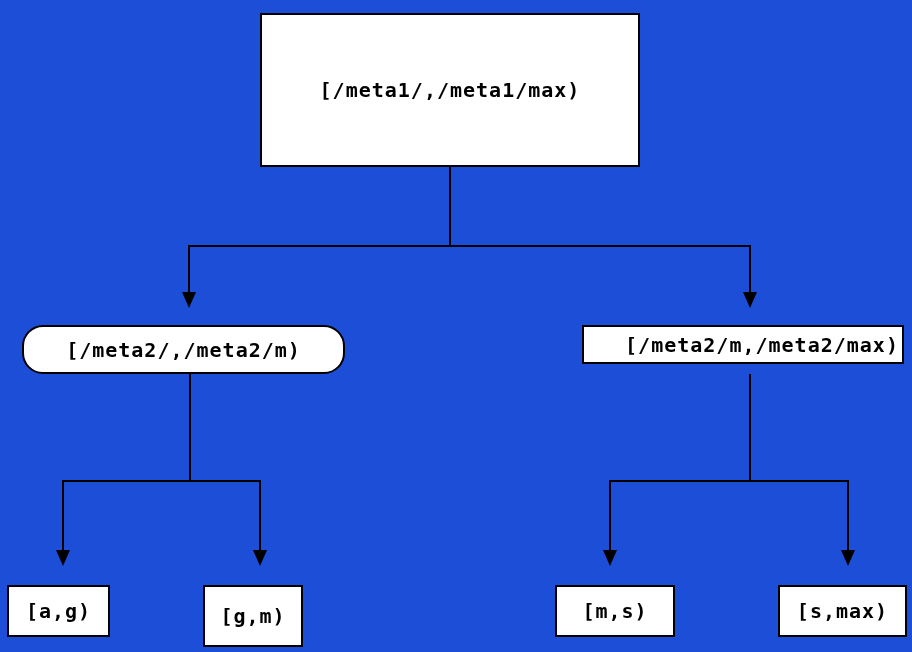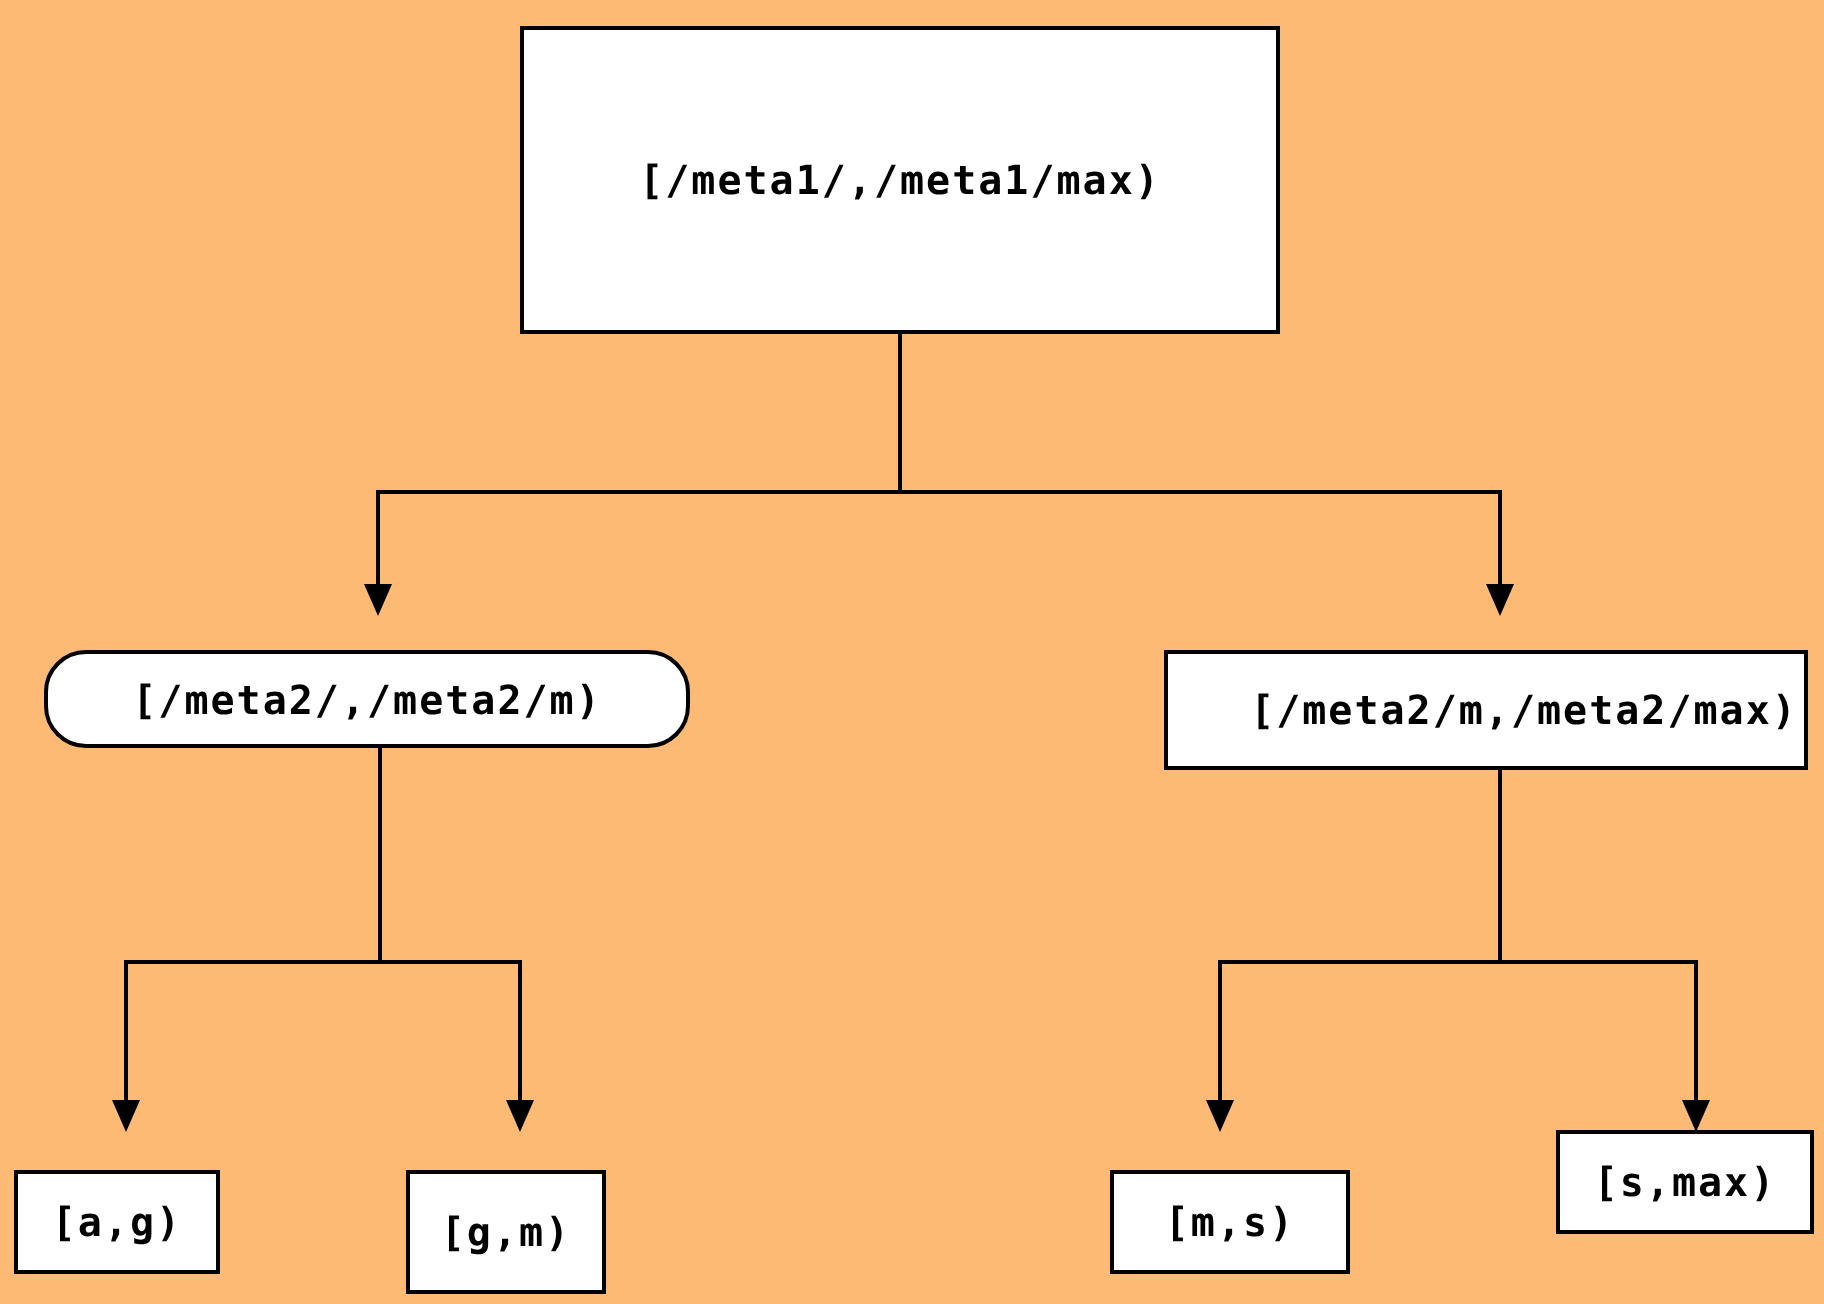--- a/index.html
+++ b/index.html
@@ -4,21 +4,21 @@
 <style>
   html, body {
     margin: 0;
     padding: 0;
     background: #ffffff;
   }
   .canvas {
     position: relative;
     width: 912px;
     height: 652px;
-    background: #fdba74;
+    background: #1d4ed8;
     font-family: "DejaVu Sans Mono", "Liberation Mono", monospace;
     overflow: hidden;
   }
   .edges {
     position: absolute;
     left: 0;
     top: 0;
     width: 912px;
     height: 652px;
   }
@@ -31,25 +31,25 @@
     align-items: center;
     justify-content: center;
     font-size: 20px;
     font-weight: bold;
     letter-spacing: 1px;
     color: #000000;
     white-space: nowrap;
   }
   .node-root   { left: 260px; top: 13px;  width: 380px; height: 154px; }
   .node-left   { left: 22px;  top: 325px; width: 323px; height: 49px; border-radius: 21px;  }
-  .node-right  { left: 582px; top: 325px; width: 322px; height: 60px; padding-left: 38px;  }
+  .node-right  { left: 582px; top: 325px; width: 322px; height: 39px; padding-left: 38px;  }
   .node-ag     { left: 7px;   top: 585px; width: 103px; height: 52px;  }
   .node-gm     { left: 203px; top: 585px; width: 100px; height: 62px;  }
   .node-ms     { left: 555px; top: 585px; width: 120px;  height: 52px;  }
-  .node-smax   { left: 778px; top: 565px; width: 129px; height: 52px;  }
+  .node-smax   { left: 778px; top: 585px; width: 129px; height: 52px;  }
 </style>
 </head>
 <body>
 
 <div class="canvas">
 
   <svg class="edges" viewBox="0 0 912 652" xmlns="http://www.w3.org/2000/svg">
 
     <path d="M450,167 V246" stroke="#000" stroke-width="2" fill="none"></path>
     <path d="M189,246 H750" stroke="#000" stroke-width="2" fill="none"></path>

